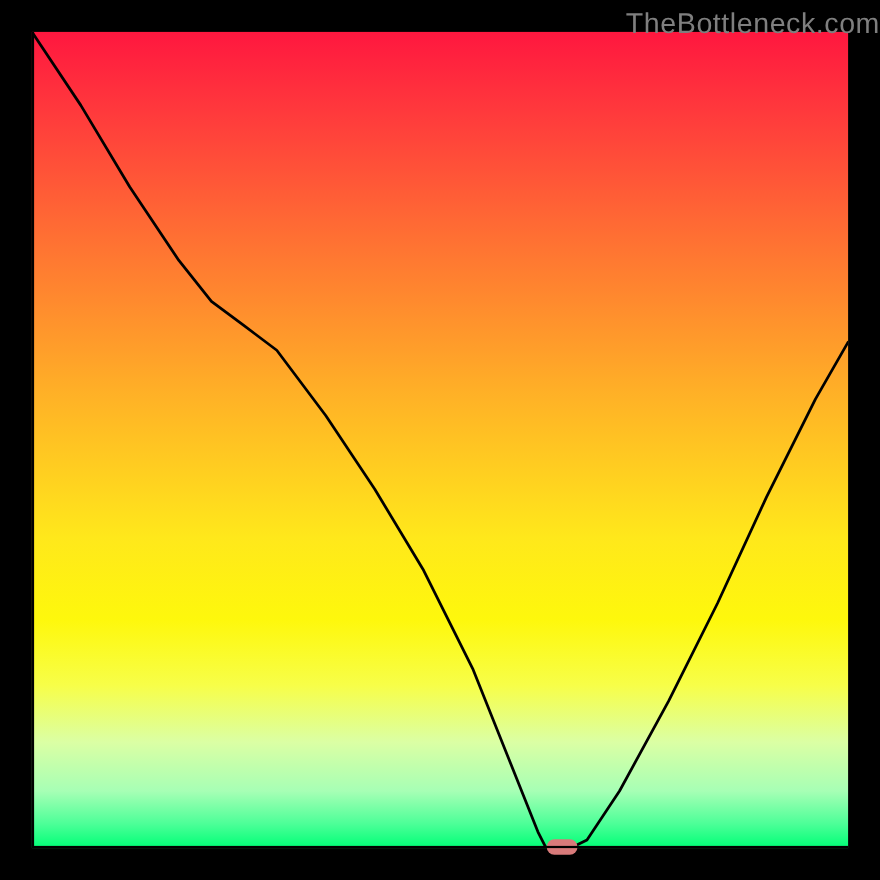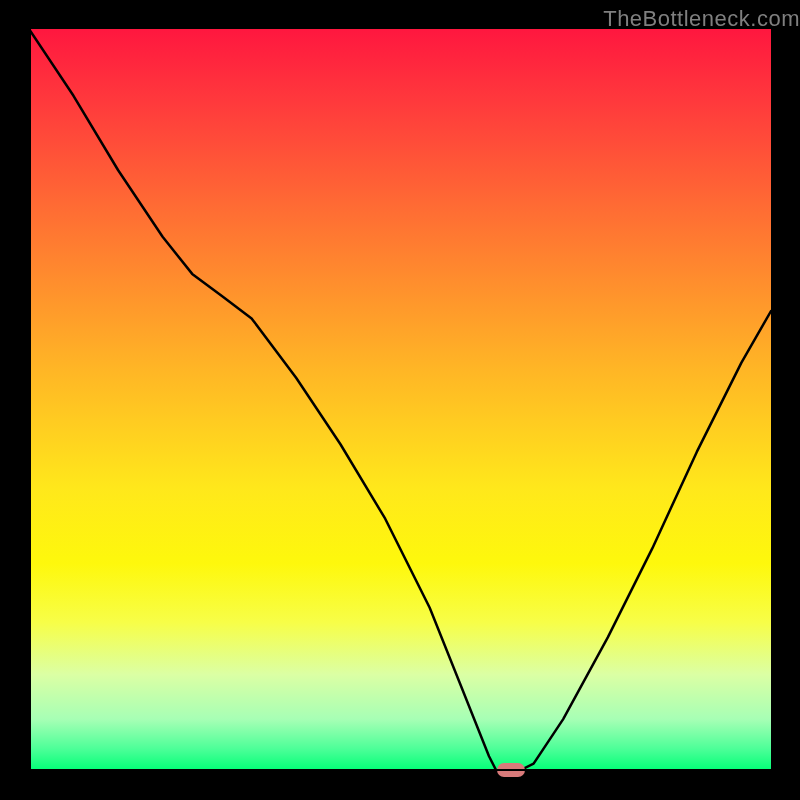--- a/index.html
+++ b/index.html
@@ -11,21 +11,21 @@
   #ff6f33 25%,
   #ffb326 45%,
   #ffe81b 62%,
   #fef80c 72%,
   #f7fe48 80%,
   #dbffa4 87%,
   #a7ffb5 93%,
   #4dff98 97%,
   #00ff76 100%);
 }
-.brand { position: absolute; right: 0; top: 6px; color: #7f7f7f; font-size: 22px; font-weight: 500; letter-spacing: 0.5px; }
+.brand { position: absolute; right: 0; top: 6px; color: #7f7f7f; font-size: 26px; font-weight: 500; letter-spacing: 0.5px; }
 .curve-svg { position: absolute; left: 29px; top: 29px; width: 742px; height: 742px; pointer-events: none; }
 .axis-x { position: absolute; left: 29px; bottom: 29px; width: 742px; height: 2px; background: #000; }
 .axis-y { position: absolute; left: 29px; top: 29px; width: 2px; height: 742px; background: #000; }
 .marker { position: absolute; background: #d87a7a; border-radius: 10px; height: 14px; width: 28px; }
 </style>
 </head>
 <body>
 
 <div class="outer">
   <div class="plot"></div>

